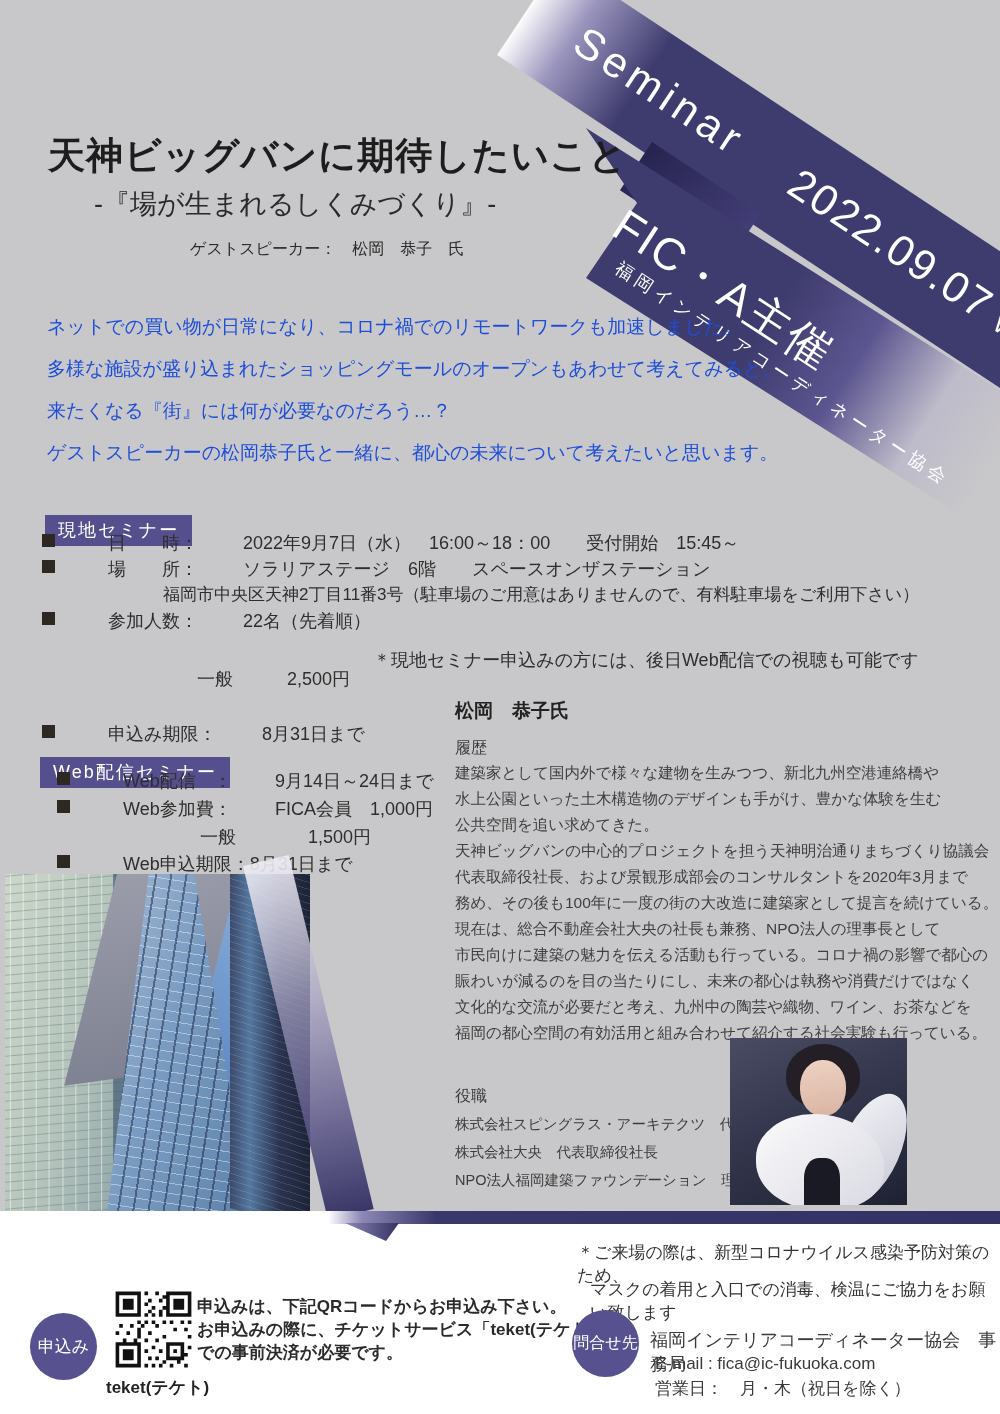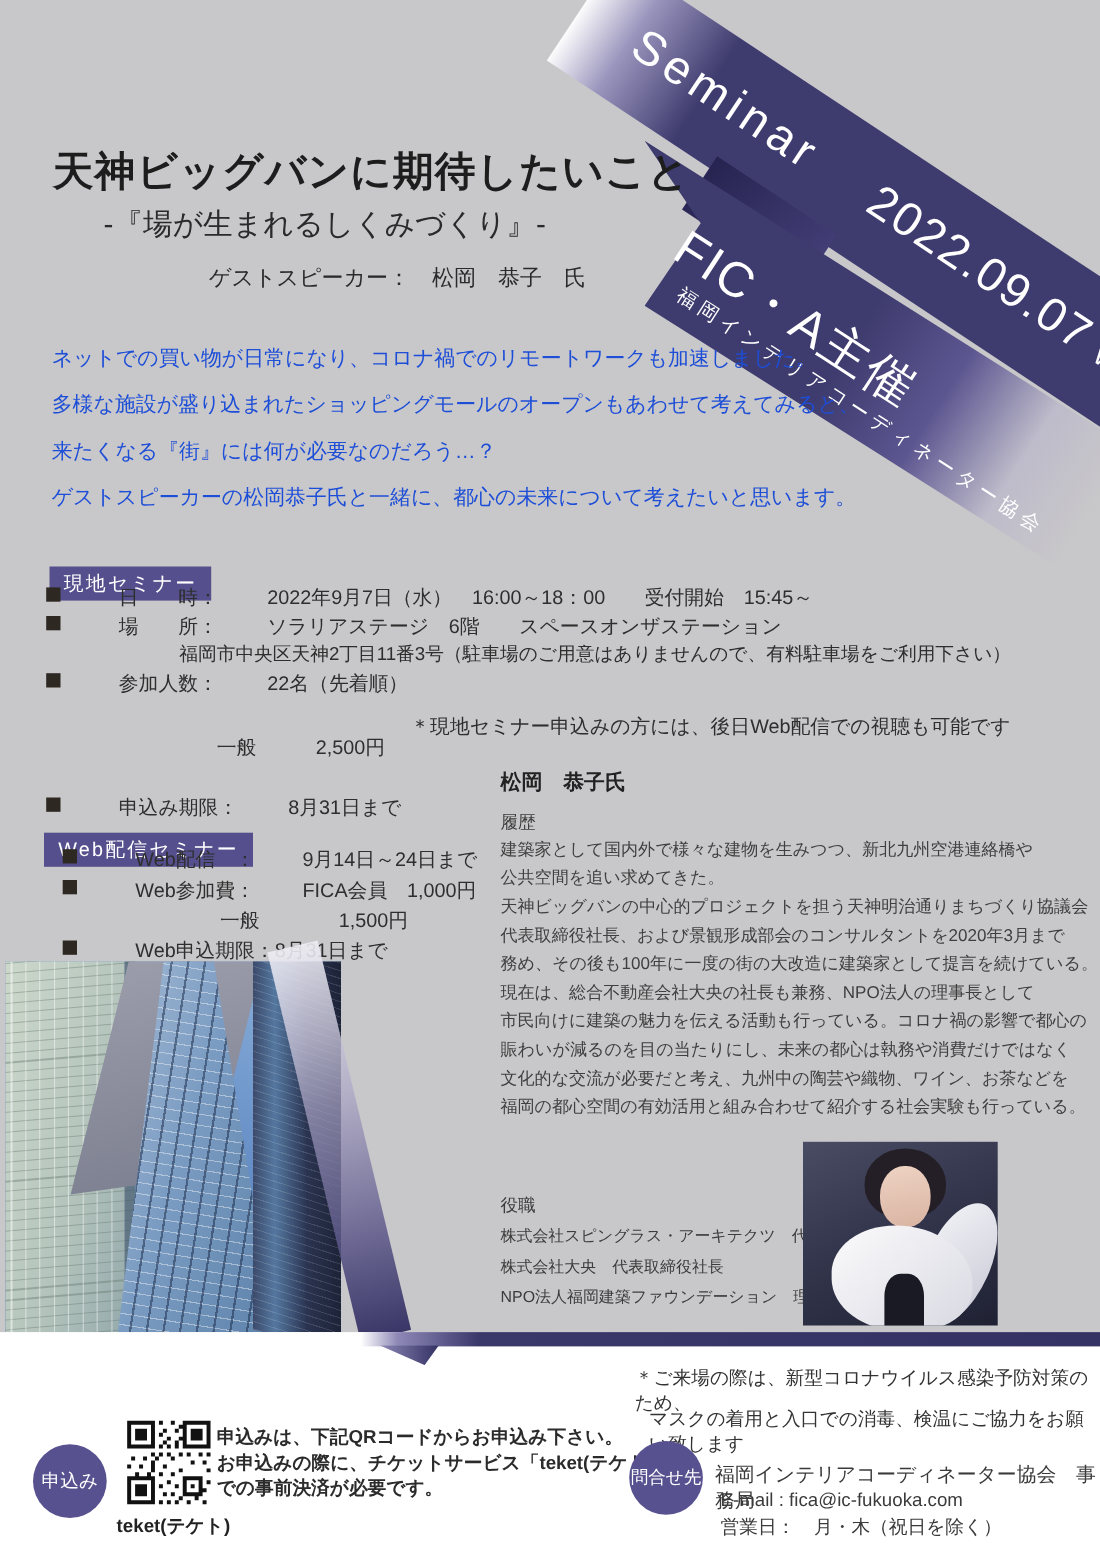--- a/index.html
+++ b/index.html
@@ -23,21 +23,21 @@
     background:linear-gradient(123deg,#3e3b6e 0%,#3e3b6e 45%,#5c5690 62%,rgba(178,173,204,.45) 78%,rgba(255,255,255,0) 92%);
     clip-path:polygon(0px 0px,414px 262px,414px 412px,0px 150px,51px 75px);}
   .ribbonB-text{position:absolute;left:634px;top:196px;transform:rotate(33deg);transform-origin:0 0;
     color:#fff;white-space:nowrap;}
   .org-main{font-size:45px;letter-spacing:2px;}
   .org-sub{font-size:18px;letter-spacing:5px;margin:-4px 0 0 24px;}
 
   
   .title{position:absolute;left:48px;top:131px;font-size:37px;font-weight:bold;letter-spacing:1px;color:#1d1d1d;}
   .subtitle{position:absolute;left:94px;top:186px;font-size:27px;color:#2a2a2a;}
-  .guest{position:absolute;left:190px;top:239px;font-size:20px;color:#2a2a2a;}
+  .guest{position:absolute;left:190px;top:239px;font-size:16px;color:#2a2a2a;}
 
   .intro{position:absolute;left:47px;top:306px;font-size:19px;line-height:42px;color:#1d4ed8;}
 
   
   .badge{position:absolute;background:#55508d;color:#fff;font-size:18px;padding:3px 13px 4px 13px;letter-spacing:2px;margin-top:18px;}
   .badge.onsite{left:45px;top:497px;}
   .badge.web{left:40px;top:739px;}
   .srow{position:absolute;display:flex;align-items:flex-start;font-size:18px;color:#2e2e2e;white-space:nowrap;gap:40px;}
   .sq{width:13px;height:13px;background:#2e2823;margin:3px 13px 0 0;flex:0 0 auto;}
   .slabel{min-width:95px;white-space:pre;}
@@ -179,20 +179,21 @@
     </div>
     <div class="srow" style="left:57px;top:852px;">
       <span class="sq"></span>
       <span>Web申込期限：8月31日まで</span>
     </div>
 
     <div class="sp-name">松岡　恭子氏</div>
     <div class="sp-hist">履歴</div>
     <div class="bio">
       <div>建築家として国内外で様々な建物を生みつつ、新北九州空港連絡橋や</div>
+      <div>水上公園といった土木構造物のデザインも手がけ、豊かな体験を生む</div>
       <div>公共空間を追い求めてきた。</div>
       <div>天神ビッグバンの中心的プロジェクトを担う天神明治通りまちづくり協議会</div>
       <div>代表取締役社長、および景観形成部会のコンサルタントを2020年3月まで</div>
       <div>務め、その後も100年に一度の街の大改造に建築家として提言を続けている。</div>
       <div>現在は、総合不動産会社大央の社長も兼務、NPO法人の理事長として</div>
       <div>市民向けに建築の魅力を伝える活動も行っている。コロナ禍の影響で都心の</div>
       <div>賑わいが減るのを目の当たりにし、未来の都心は執務や消費だけではなく</div>
       <div>文化的な交流が必要だと考え、九州中の陶芸や織物、ワイン、お茶などを</div>
       <div>福岡の都心空間の有効活用と組み合わせて紹介する社会実験も行っている。</div>
     </div>

